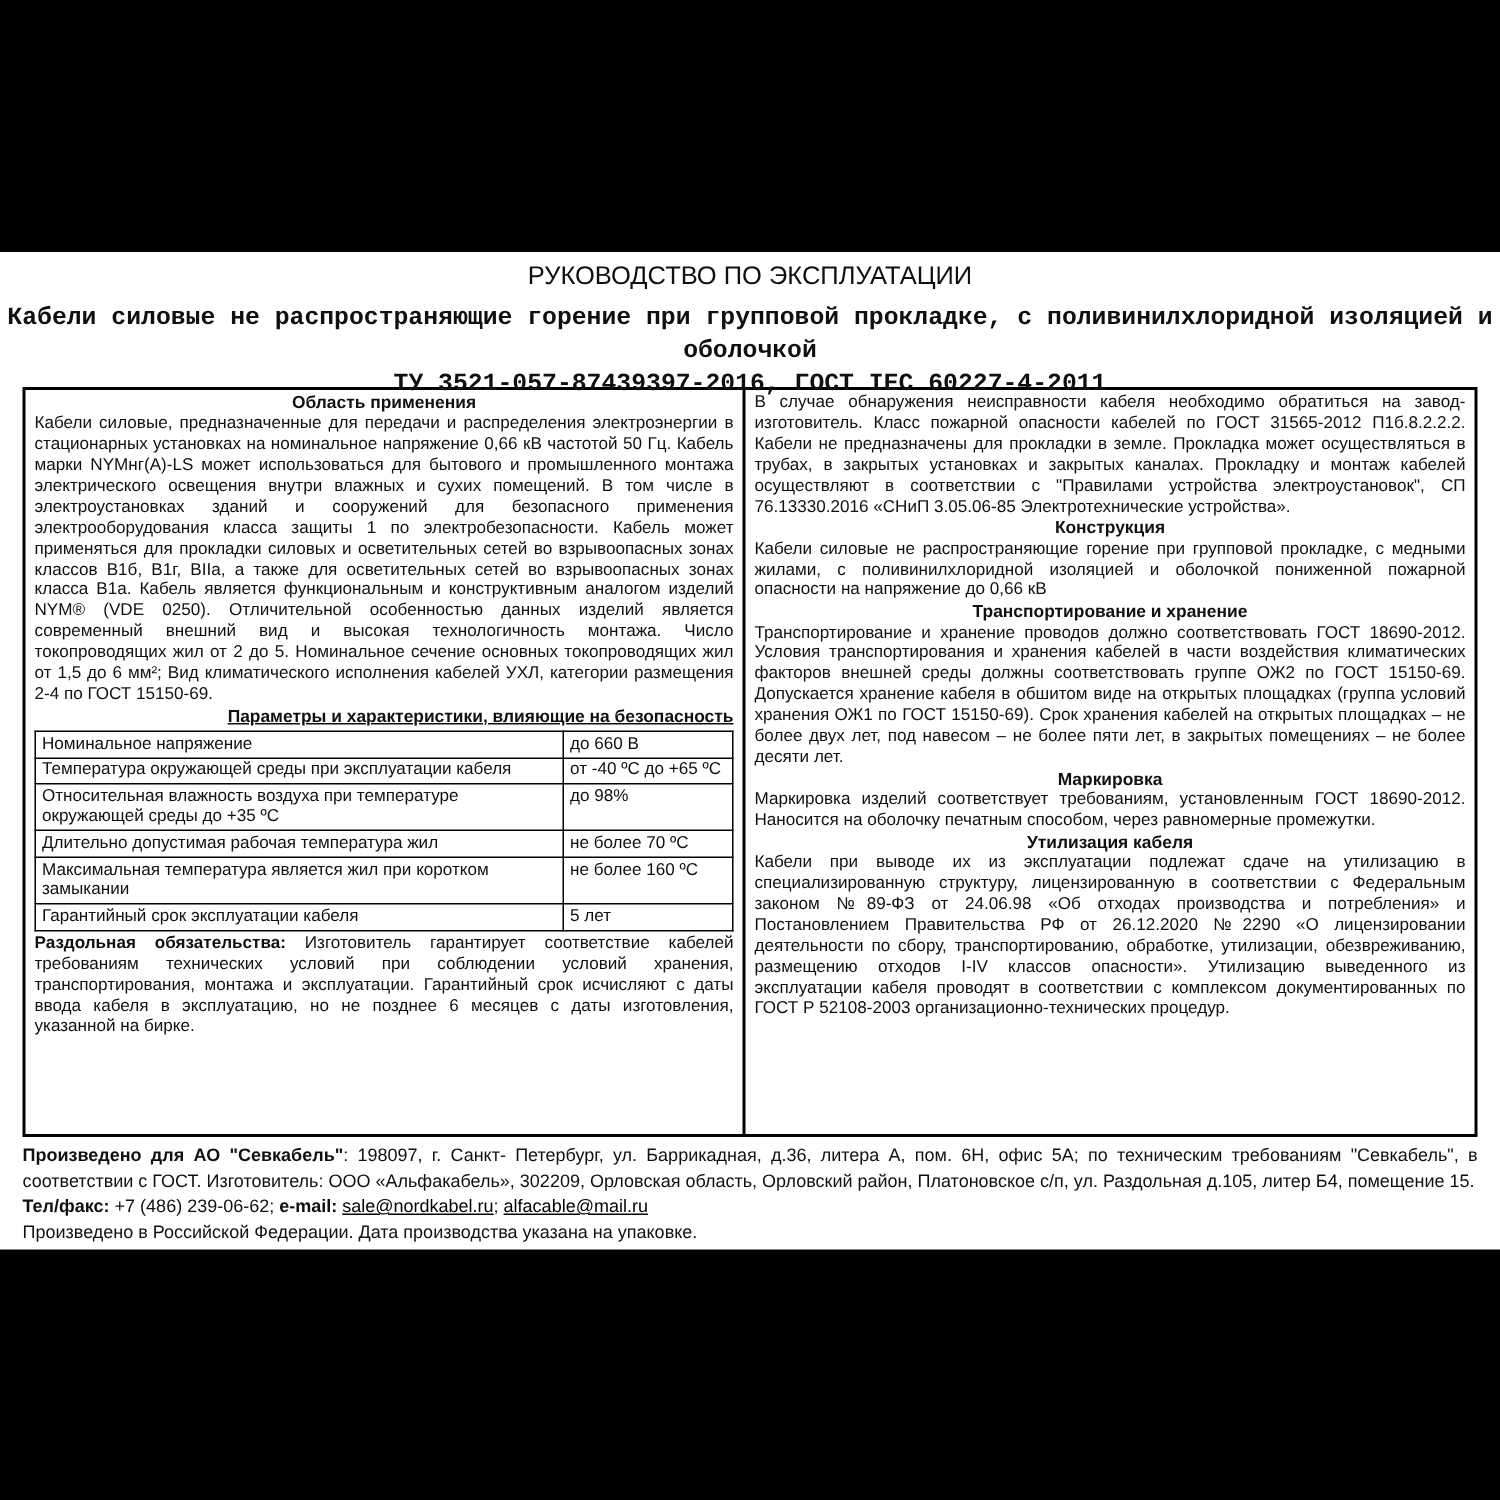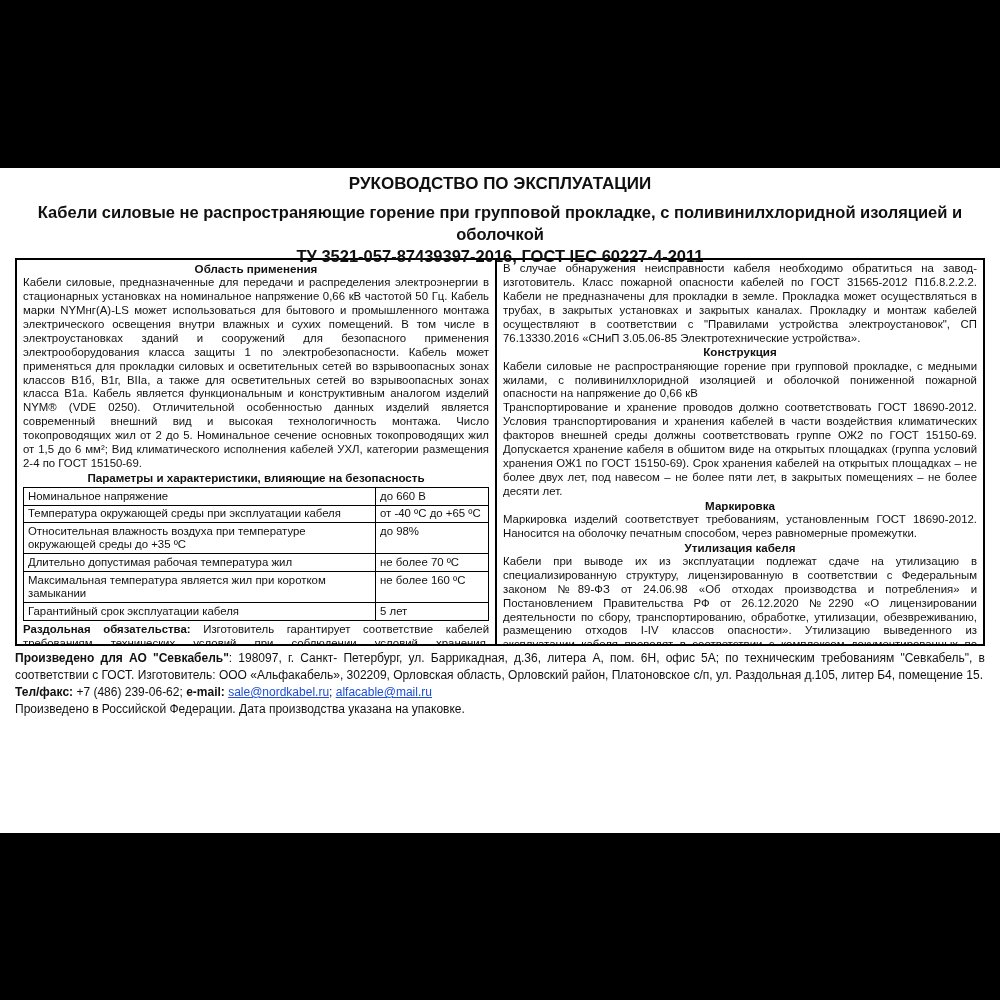--- a/index.html
+++ b/index.html
@@ -1,36 +1,36 @@
 <!DOCTYPE html>
 <html><head>
 <meta charset="utf-8">
 <style>
   * { margin:0; padding:0; box-sizing:border-box; }
   html,body { width:1000px; height:1000px; background:#000; }
   body { font-family:"Liberation Sans", sans-serif; color:#101010; position:relative; }
   .page { position:absolute; top:168px; left:0; width:1000px; height:665px; background:#fff; overflow:hidden; }
   .titles { text-align:center; padding-top:6px; height:90px; }
-  .doc-title { font-size:17px; font-weight:bold; margin-bottom:7px; font-family:"Liberation Sans", sans-serif; }
-  .doc-subtitle { font-family:Liberation Sans, sans-serif; font-weight:bold; font-size:16.5px; line-height:22px; }
-  .box { display:flex; margin:0 15px; border:2px solid #000; height:388px; overflow:hidden; }
+  .doc-title { font-size:17px; font-weight:normal; margin-bottom:7px; font-family:"Liberation Sans", sans-serif; }
+  .doc-subtitle { font-family:Liberation Mono, monospace; font-weight:bold; font-size:16.5px; line-height:22px; }
+  .box { display:flex; margin:0 15px; border:2px solid #000; height:500px; overflow:hidden; }
   .col { padding:2px 6px 0 6px; }
   .col.left { width:480px; border-right:2px solid #000; }
   .col.right { flex:1; }
   .col p { font-size:11.4px; line-height:13.9px; text-align:justify; }
   .sec-title { font-size:11.6px; line-height:14.2px; font-weight:bold; text-align:center; }
-  .sec-title.left-align { text-align:center; }
+  .sec-title.left-align { text-align:right;text-decoration:underline; }
   table { border-collapse:collapse; width:100%; margin:2px 0 2px 0; }
   td { border:1.5px solid #000; font-size:11.4px; line-height:13.6px; padding:1.5px 4px; vertical-align:top; }
   td.p { width:352px; }
   td.v { overflow:hidden; white-space:normal; }
   .footer { margin:4px 15px 0 15px; font-size:12px; line-height:17px; }
   .footer p { margin:0; }
   .footer .f1 { text-align:justify; }
-  .email { color:#1d4ed8; text-decoration:underline; }
+  .email { color:#000000; text-decoration:underline; }
 </style>
 </head>
 <body>
 
 <div class="page">
 
   <div class="titles">
     <div class="doc-title">РУКОВОДСТВО ПО ЭКСПЛУАТАЦИИ</div>
     <div class="doc-subtitle">Кабели силовые не распространяющие горение при групповой прокладке, с поливинилхлоридной изоляцией и оболочкой</div>
     <div class="doc-subtitle">ТУ 3521-057-87439397-2016, ГОСТ IEC 60227-4-2011</div>
@@ -74,20 +74,21 @@
 
       <p><b>Раздольная обязательства:</b><span> Изготовитель гарантирует соответствие кабелей требованиям технических условий при соблюдении условий хранения, транспортирования, монтажа и эксплуатации. Гарантийный срок исчисляют с даты ввода кабеля в эксплуатацию, но не позднее 6 месяцев с даты изготовления, указанной на бирке.</span></p>
     </div>
 
     <div class="col right">
       <p>В случае обнаружения неисправности кабеля необходимо обратиться на завод-изготовитель. Класс пожарной опасности кабелей по ГОСТ 31565-2012 П1б.8.2.2.2. Кабели не предназначены для прокладки в земле. Прокладка может осуществляться в трубах, в закрытых установках и закрытых каналах. Прокладку и монтаж кабелей осуществляют в соответствии с "Правилами устройства электроустановок", СП 76.13330.2016 «СНиП 3.05.06-85 Электротехнические устройства».</p>
 
       <div class="sec-title">Конструкция</div>
       <p>Кабели силовые не распространяющие горение при групповой прокладке, с медными жилами, с поливинилхлоридной изоляцией и оболочкой пониженной пожарной опасности на напряжение до 0,66 кВ</p>
 
+      <div class="sec-title">Транспортирование и хранение</div>
       <p>Транспортирование и хранение проводов должно соответствовать ГОСТ 18690-2012. Условия транспортирования и хранения кабелей в части воздействия климатических факторов внешней среды должны соответствовать группе ОЖ2 по ГОСТ 15150-69. Допускается хранение кабеля в обшитом виде на открытых площадках (группа условий хранения ОЖ1 по ГОСТ 15150-69). Срок хранения кабелей на открытых площадках – не более двух лет, под навесом – не более пяти лет, в закрытых помещениях – не более десяти лет.</p>
 
       <div class="sec-title">Маркировка</div>
       <p>Маркировка изделий соответствует требованиям, установленным ГОСТ 18690-2012. Наносится на оболочку печатным способом, через равномерные промежутки.</p>
 
       <div class="sec-title">Утилизация кабеля</div>
       <p>Кабели при выводе их из эксплуатации подлежат сдаче на утилизацию в специализированную структуру, лицензированную в соответствии с Федеральным законом №89-ФЗ от 24.06.98 «Об отходах производства и потребления» и Постановлением Правительства РФ от 26.12.2020 №2290 «О лицензировании деятельности по сбору, транспортированию, обработке, утилизации, обезвреживанию, размещению отходов I-IV классов опасности». Утилизацию выведенного из эксплуатации кабеля проводят в соответствии с комплексом документированных по ГОСТ Р 52108-2003 организационно-технических процедур.</p>
     </div>
   </div>
 

